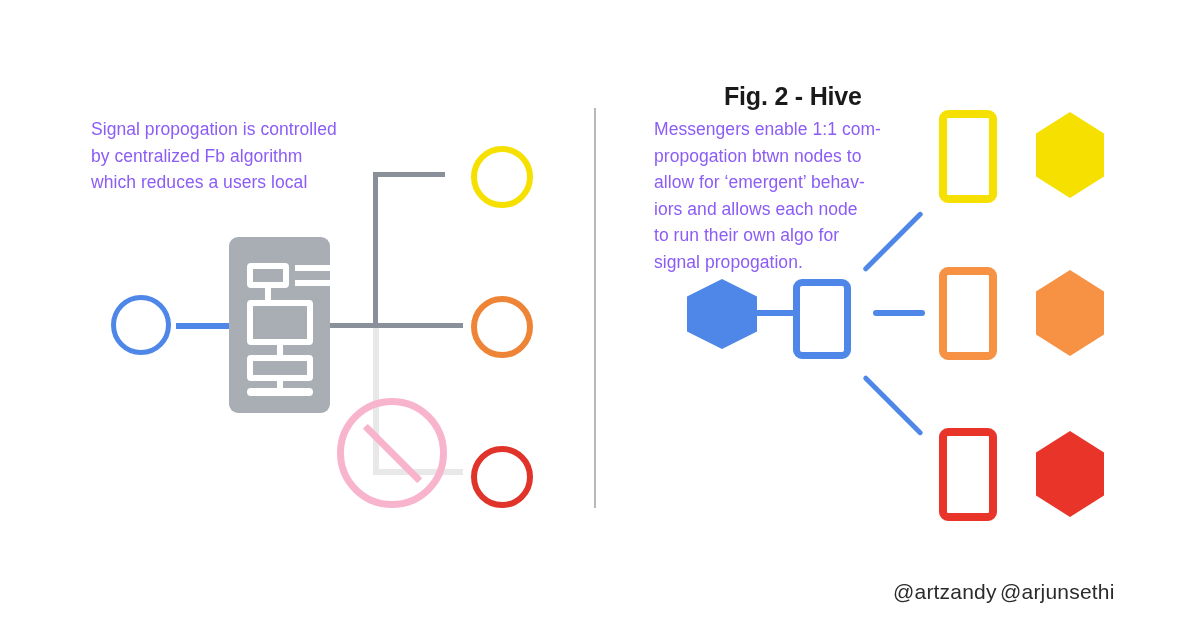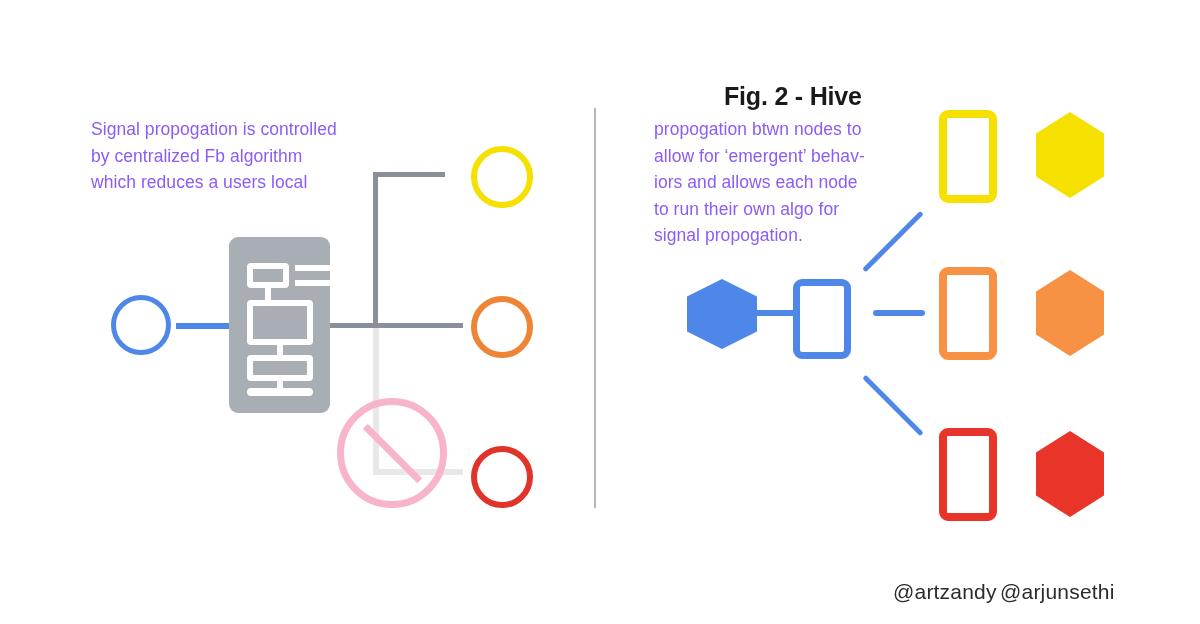--- a/index.html
+++ b/index.html
@@ -161,20 +161,21 @@
   <div class="abs ring" style="left:471px; top:446px; width:62px; height:62px; border:6px solid #e0342a;"></div>
 
   <div class="prohibit-ring" style="left:337px; top:398px; width:110px; height:110px;"></div>
   <div class="prohibit-slash" style="left:354px; top:450px; width:77px; transform:rotate(45deg);"></div>
 
   <div class="abs divider" style="left:594px; top:108px; height:400px;"></div>
 
   <div class="abs fig-title" style="left:684px; top:82px;margin-left:40px;">Fig. 2 - Hive</div>
 
   <div class="abs fig-body" style="left:654px; top:116px;">
+    <div>Messengers enable 1:1 com-</div>
     <div>propogation btwn nodes to</div>
     <div>allow for ‘emergent’ behav-</div>
     <div>iors and allows each node</div>
     <div>to run their own algo for</div>
     <div>signal propogation.</div>
   </div>
 
   <div class="diag" style="left:864px; top:268px; width:82px; transform:rotate(-45deg);"></div>
   <div class="diag" style="left:864px; top:374px; width:82px; transform:rotate(45deg);"></div>
 

